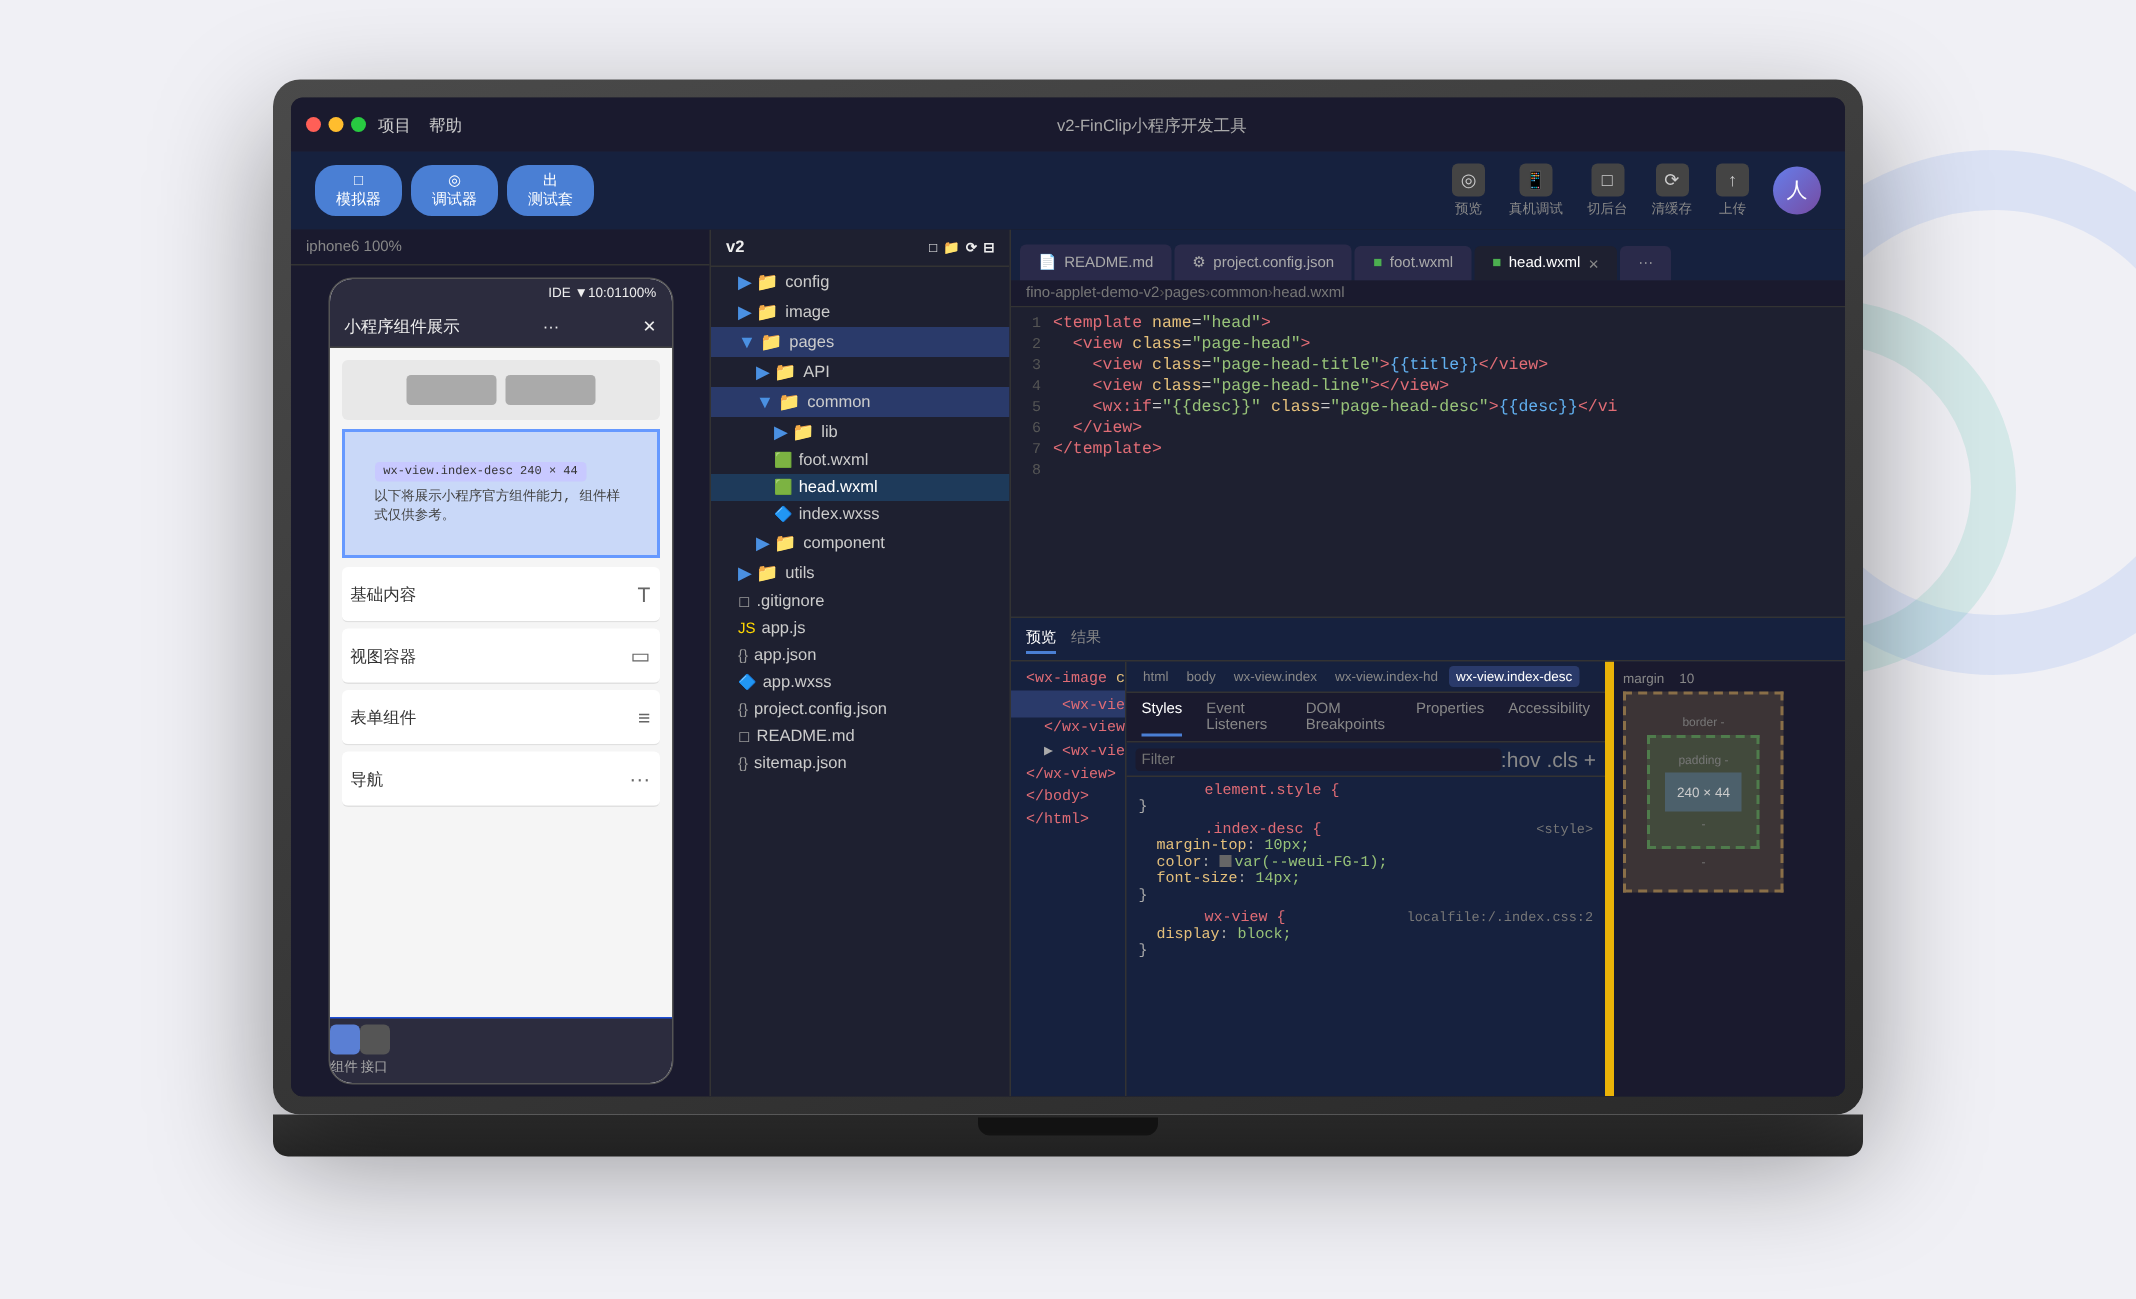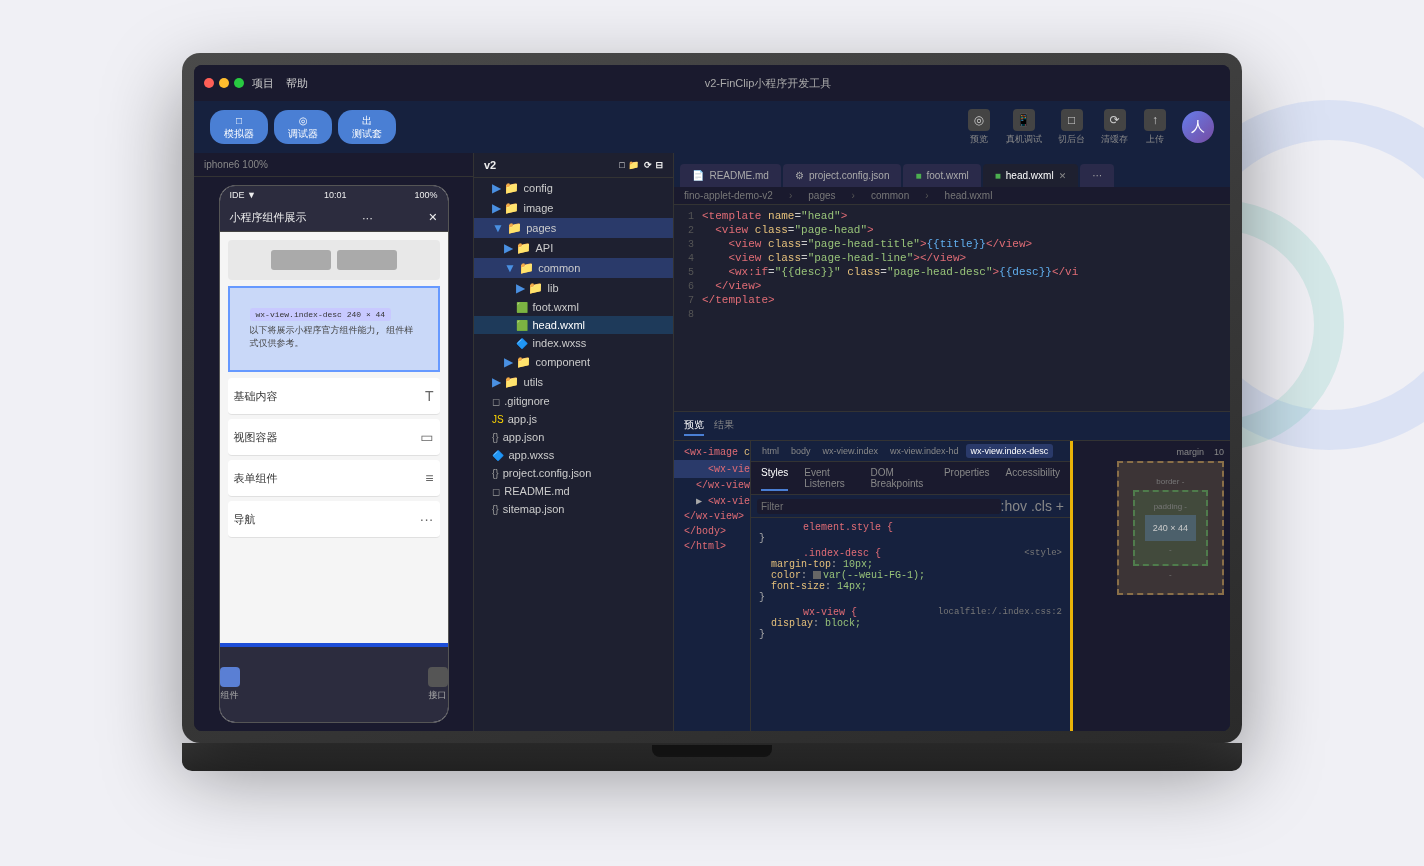--- a/index.html
+++ b/index.html
@@ -202,21 +202,21 @@
       flex: 1;
       display: flex;
       flex-direction: column;
     }
     .phone-status-bar {
       background: #2c2c3e;
       color: #eee;
       font-size: 9px;
       padding: 4px 10px;
       display: flex;
-      justify-content: space-between;
+      justify-content: flex-end;
       align-items: center;
     }
     .phone-nav-bar {
       background: #2c2c3e;
       color: #eee;
       font-size: 11px;
       padding: 6px 10px;
       text-align: center;
       border-bottom: 1px solid #444;
       display: flex;
@@ -262,23 +262,23 @@
       font-size: 11px;
       color: #333;
     }
     .phone-list-icon {
       font-size: 14px;
       color: #666;
     }
     .phone-bottom-bar {
       background: #2c2c3e;
       display: flex;
-      justify-content: space-between;
-      padding: 20px 0;
-      border-top: 4px solid #1d4ed8;
+      justify-content: flex-start;
+      padding: 4px 0;
+      border-top: 1px solid #1d4ed8;
     }
     .phone-bottom-item {
       display: flex;
       flex-direction: column;
       align-items: center;
       gap: 2px;
     }
     .phone-bottom-icon {
       width: 20px;
       height: 20px;
@@ -360,21 +360,21 @@
       color: #fff;
     }
     .tab-close { font-size: 9px; color: #888; cursor: pointer; }
     .editor-breadcrumb {
       padding: 3px 10px;
       font-size: 10px;
       color: #777;
       background: #1a1a2e;
       border-bottom: 1px solid #333;
       display: flex;
-      gap: 16px;
+      gap: 0;
       align-items: center;
     }
     .breadcrumb-sep { color: #555; }
     .editor-code-area {
       flex: 1;
       overflow: auto;
       background: #1e2030;
       padding: 4px 0;
       font-family: 'Courier New', monospace;
       font-size: 11px;
@@ -492,25 +492,25 @@
       font-size: 10px;
     }
     .styles-rule { color: #aaa; margin-bottom: 4px; }
     .styles-prop { color: #e5c07b; }
     .styles-propval { color: #98c379; }
     .styles-selector { color: #e06c75; margin-left: 44px; }
     .styles-source { color: #777; float: right; font-size: 9px; }
     .box-model {
       width: 160px;
       background: #1a1a2e;
-      border-left: 3px solid #eab308;
+      border-left: 6px solid #eab308;
       padding: 6px;
       display: flex;
       flex-direction: column;
-      align-items: flex-end;
+      align-items: flex-start;
     }
     .box-model-title { font-size: 9px; color: #888; margin-bottom: 4px; }
     .devtools-tabs-row {
       display: flex;
       gap: 16px;
       padding: 3px 10px;
       border-bottom: 1px solid #333;
       background: #1a1a2e;
     }
     .devtools-tab {

